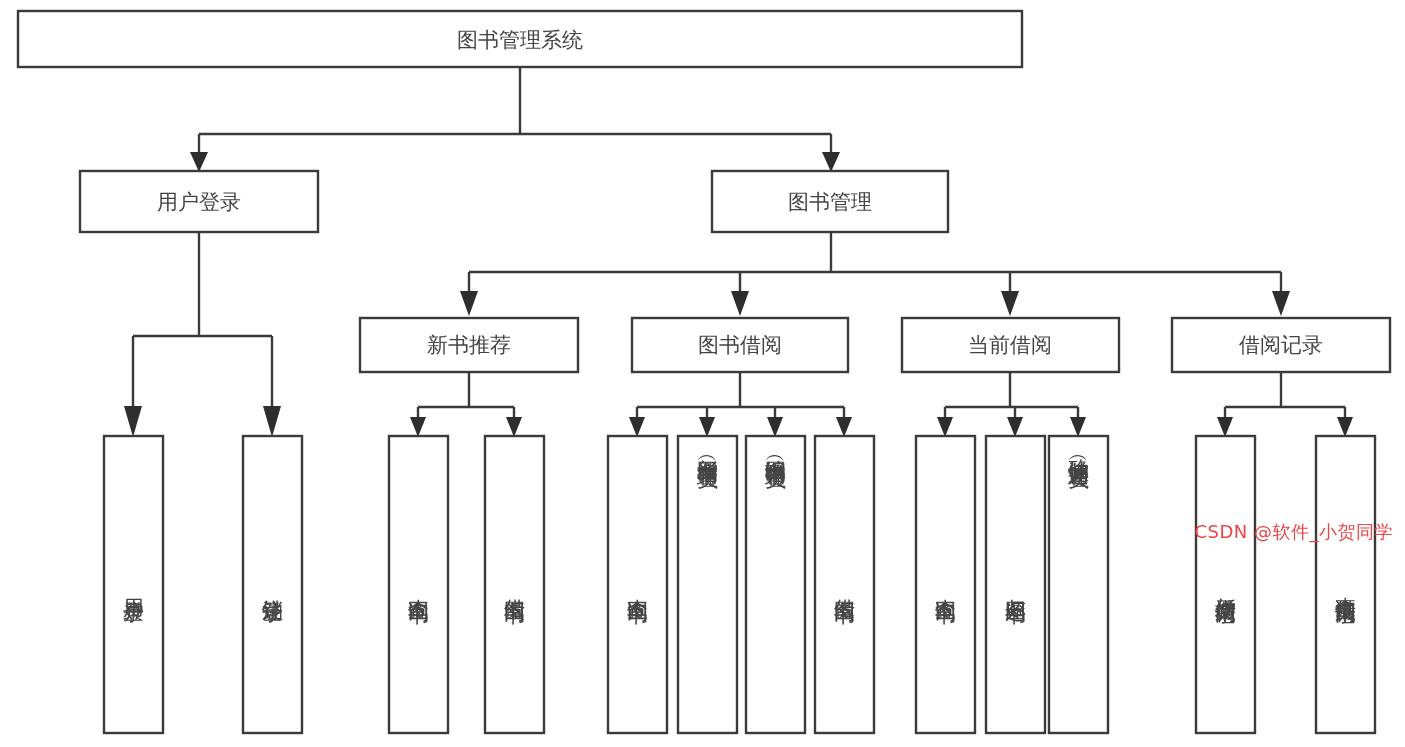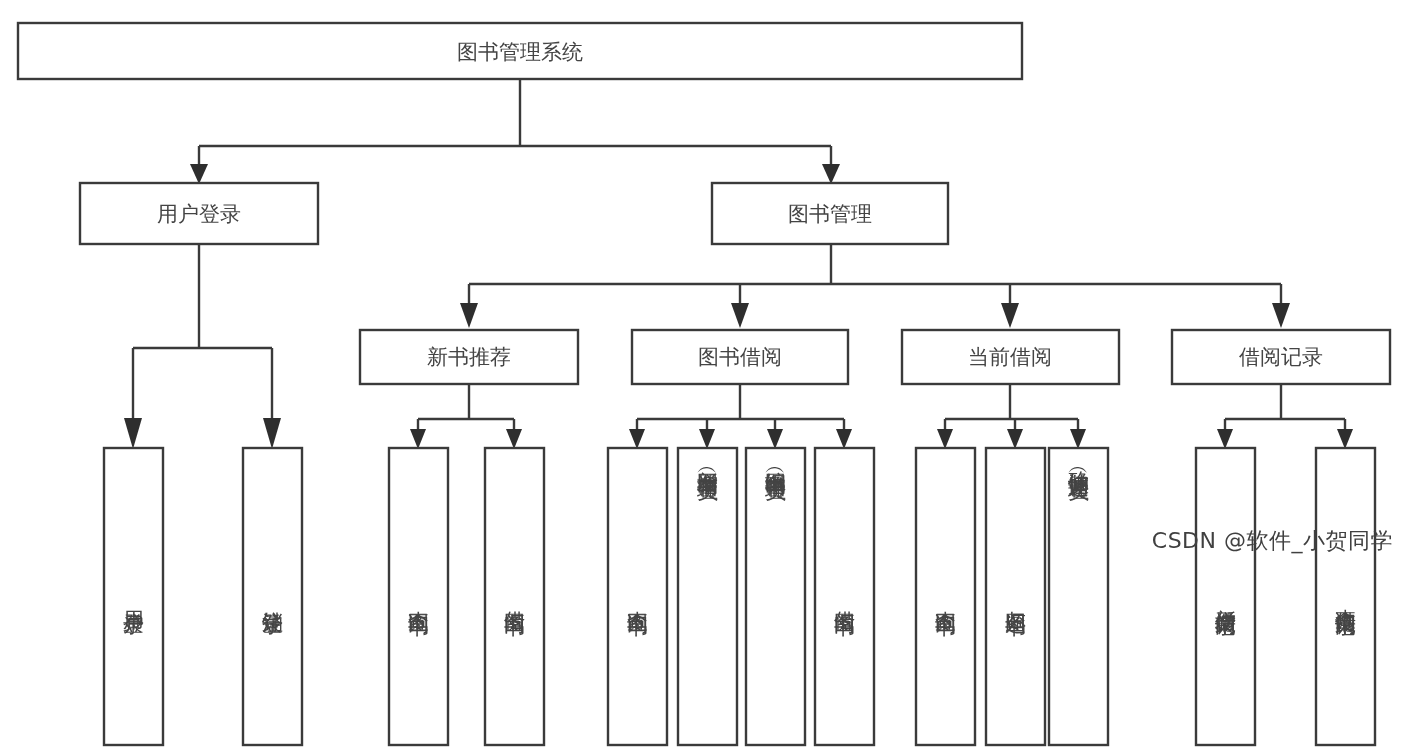--- a/index.html
+++ b/index.html
@@ -11,21 +11,20 @@
     width: 1405px;
     height: 747px;
     font-family: "DejaVu Sans", "Liberation Sans", sans-serif;
     overflow: hidden;
   }
   #diagram-root {
     position: relative;
     width: 1405px;
     height: 550px;
     background: #ffffff;
-    margin-top: 12px;
   }
   svg#tree-svg {
     position: absolute;
     left: 0;
     top: 0;
     width: 1405px;
     height: 747px;
   }
   .node-box {
     fill: #ffffff;
@@ -63,22 +62,22 @@
     line-height: 1.05;
     letter-spacing: 1.5px;
     color: #444444;
     font-family: "DejaVu Sans", "Liberation Sans", sans-serif;
     white-space: nowrap;
   }
   .watermark {
     position: absolute;
     right: 12px;
     bottom: 6px;
-    font-size: 22px;
-    color: #404040;
+    font-size: 18px;
+    color: #ef4444;
     font-family: "DejaVu Sans", "Liberation Sans", sans-serif;
     letter-spacing: 0.5px;
     white-space: nowrap;
   }
 </style>
 </head>
 <body>
 
 <div id="diagram-root">
 

